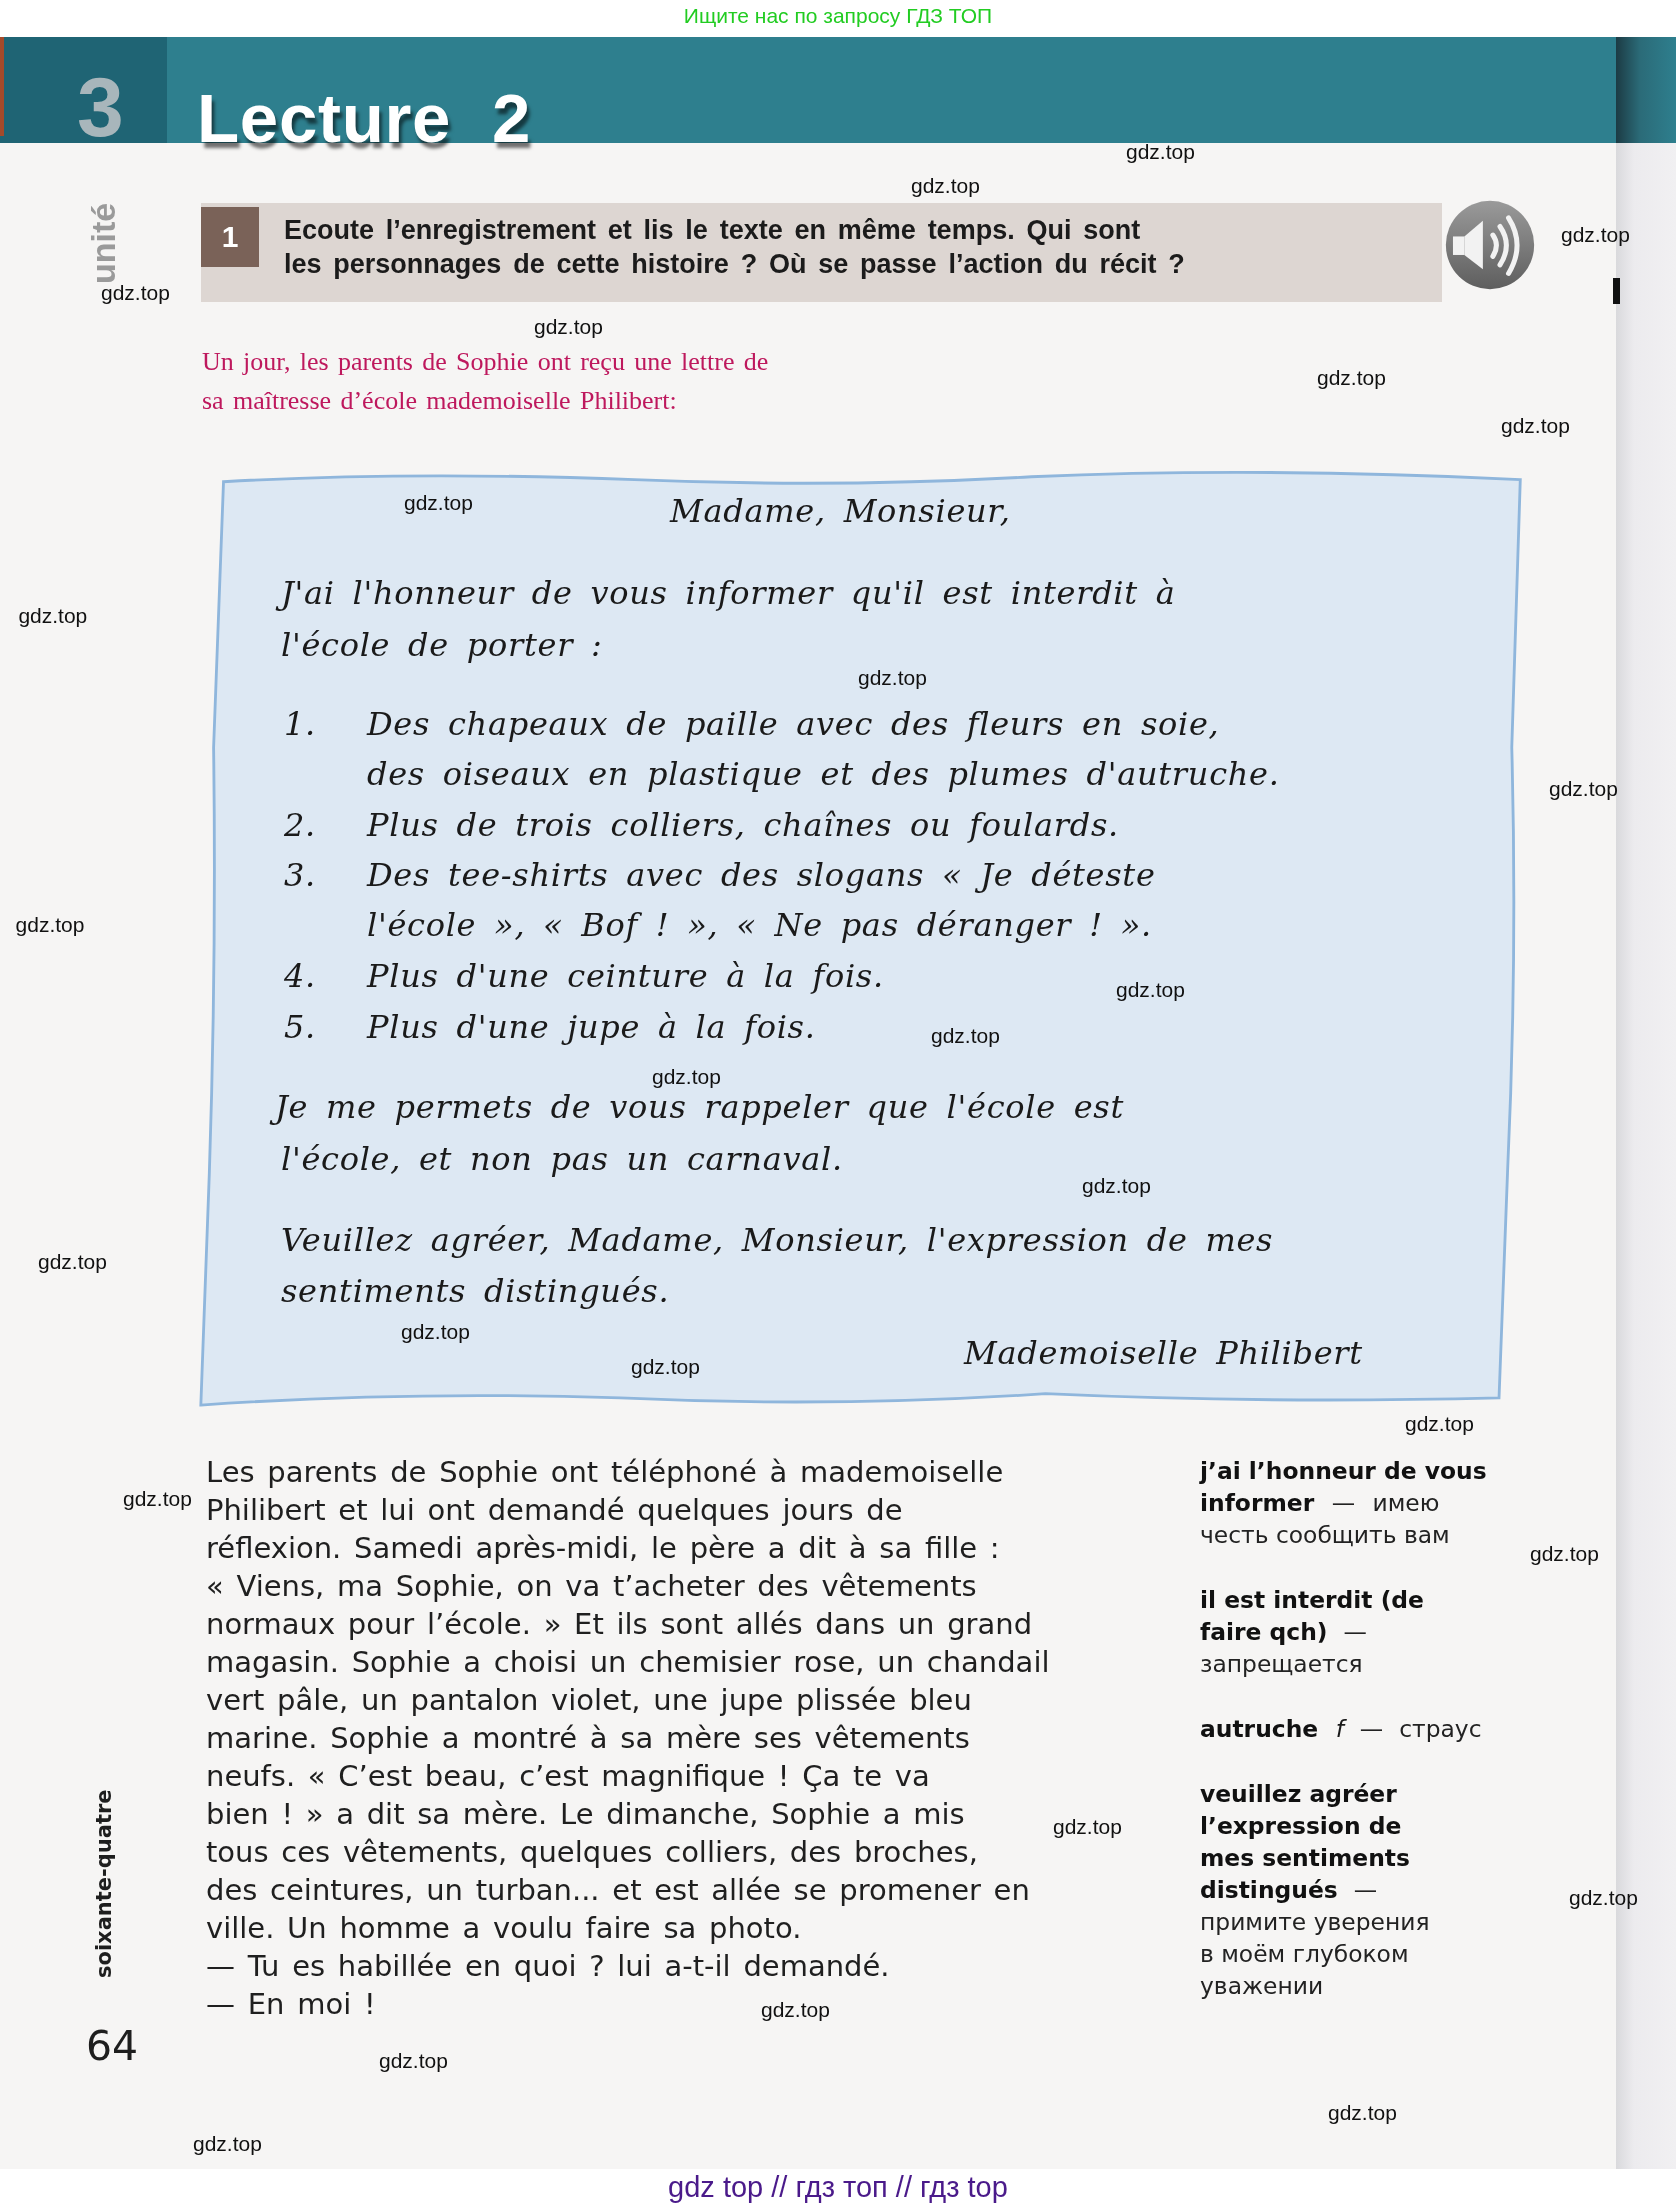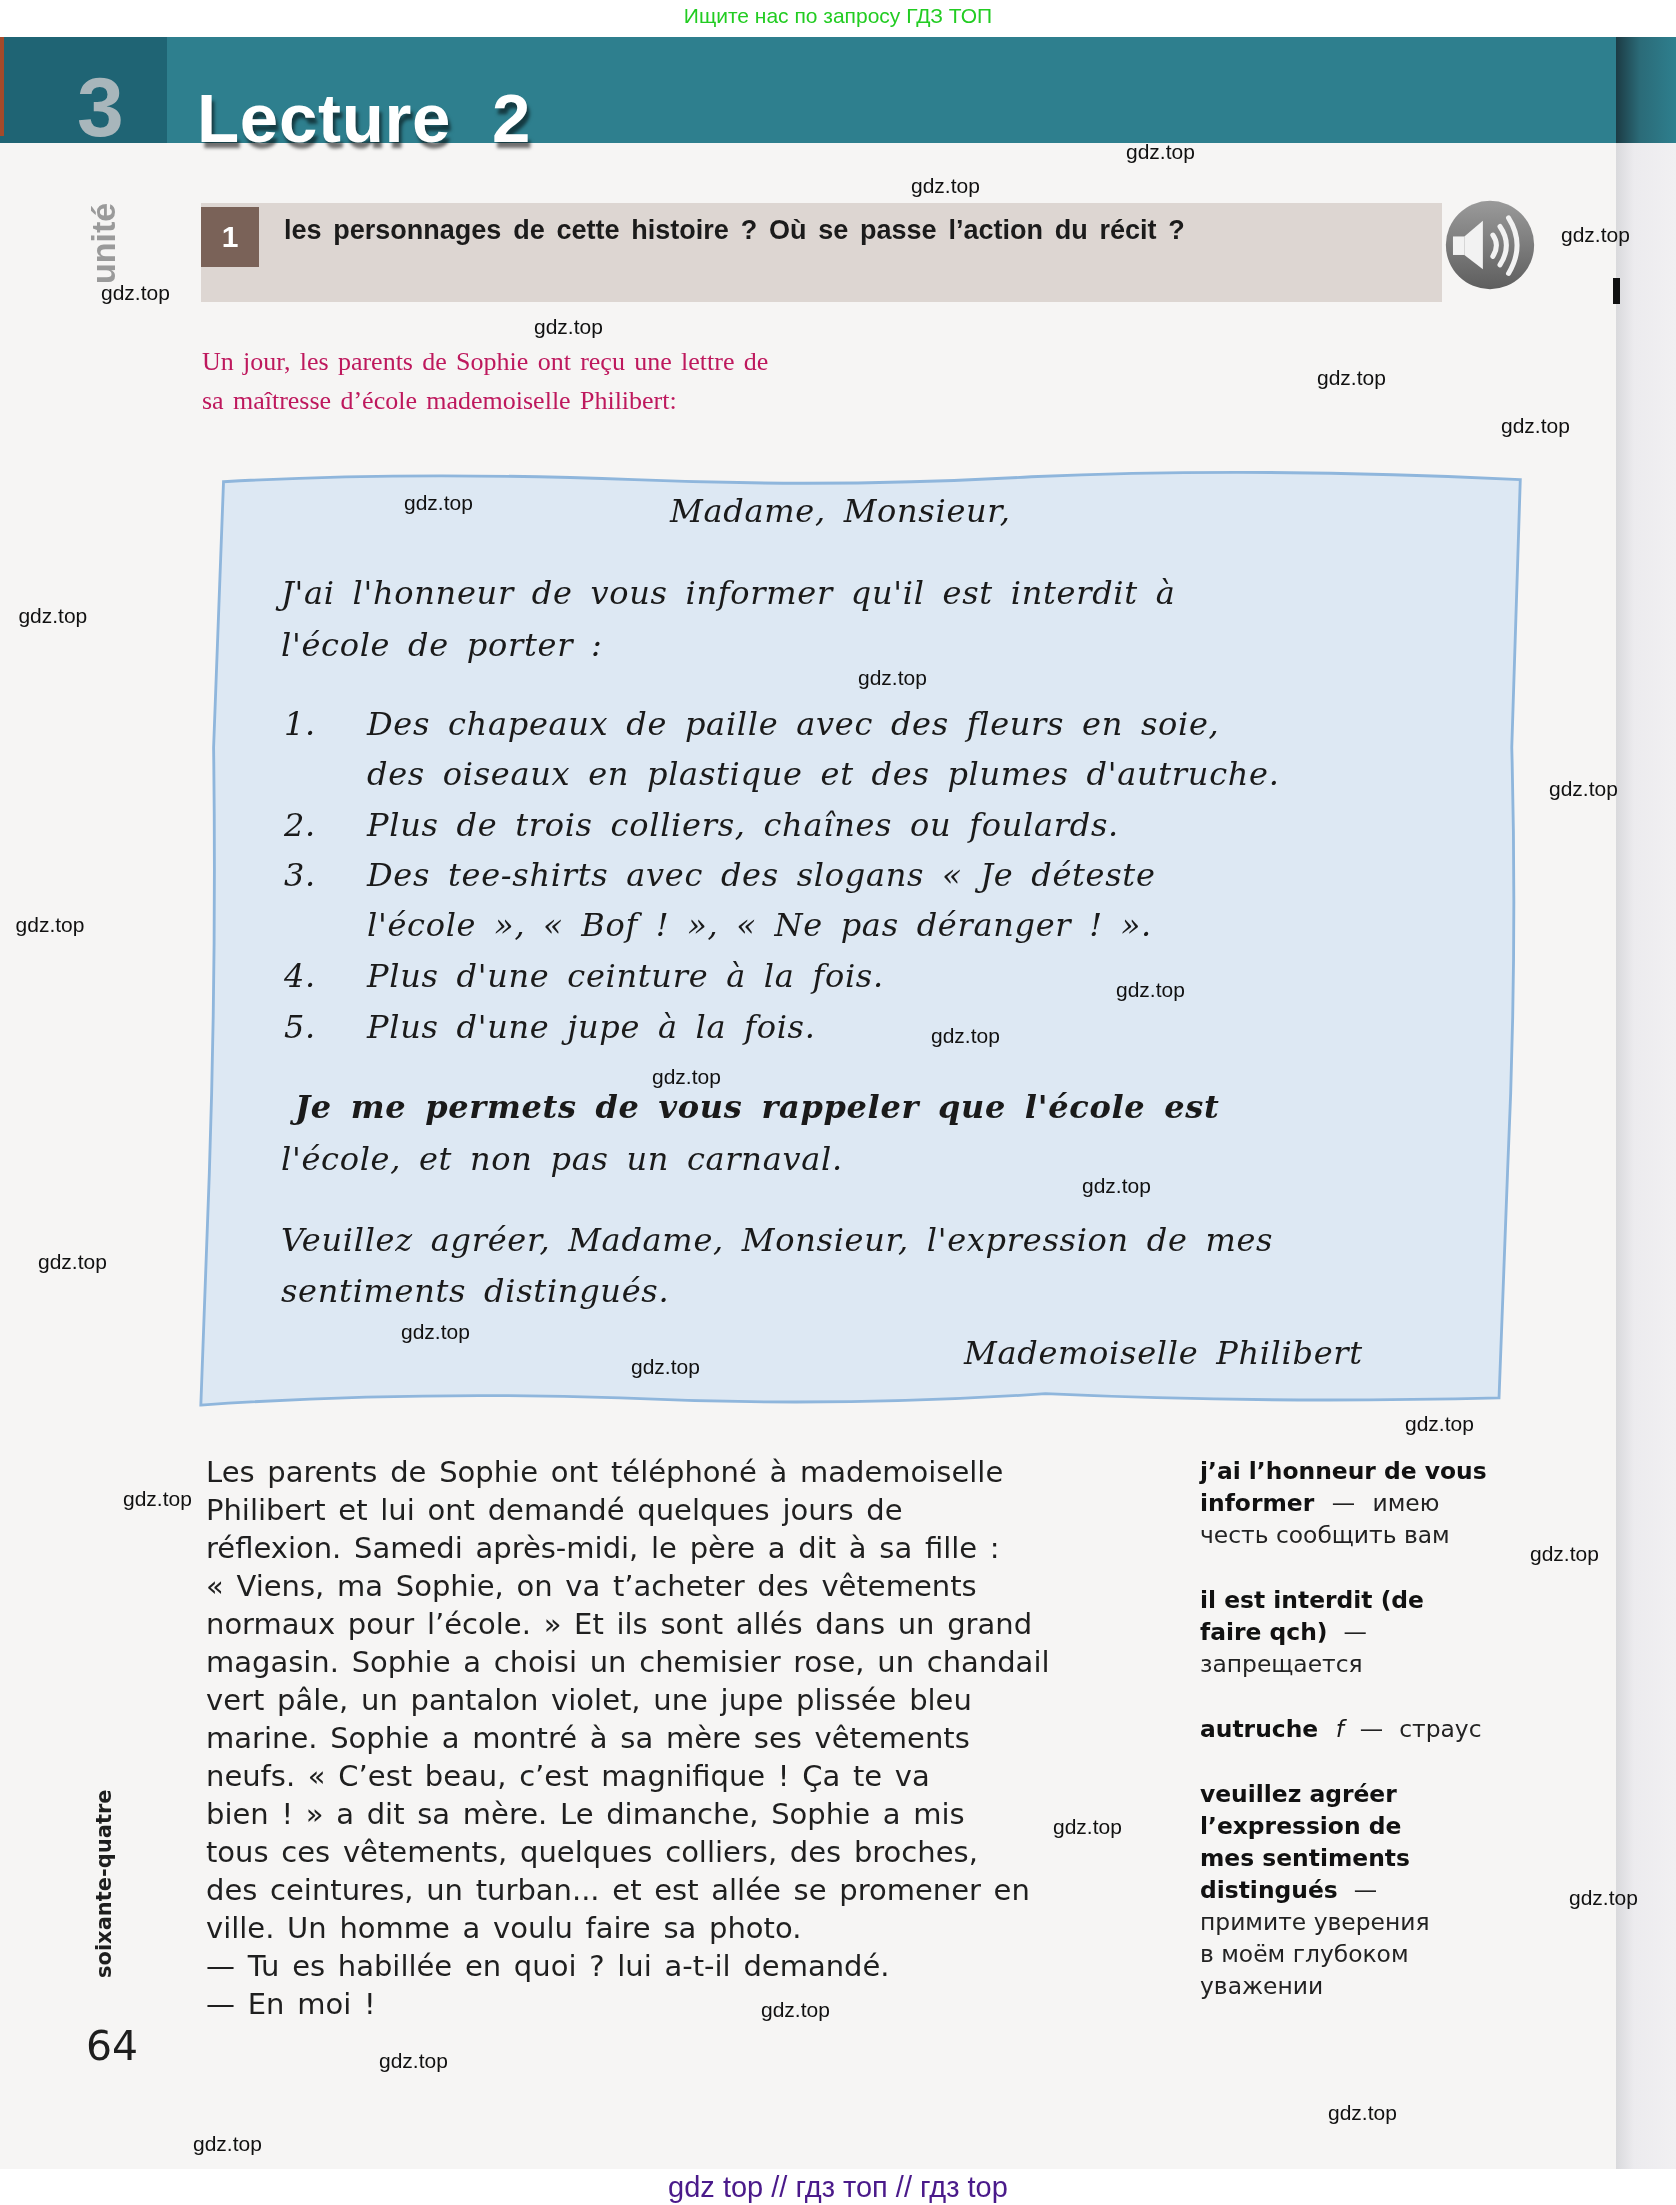--- a/index.html
+++ b/index.html
@@ -123,20 +123,21 @@
 <div class="header-band-right"></div>
 <div class="unit-block"></div>
 <div class="unit-red-edge"></div>
 <div class="unit-number">3</div>
 <div class="lesson-title">Lecture 2</div>
 <div class="unite-label" style="transform:rotate(-90deg) translateX(-78px);">unité</div>
 
 <div class="instruction-box"></div>
 <div class="exercise-number">1</div>
 <div class="instruction-text">
+  <div style="white-space:nowrap;">Ecoute l’enregistrement et lis le texte en même temps. Qui sont</div>
   <div style="white-space:nowrap;">les personnages de cette histoire ? Où se passe l’action du récit ?</div>
 </div>
 <div class="audio-icon">
   <svg width="94" height="94" viewBox="0 0 132 132">
     <defs>
       <linearGradient id="spk" x1="0" y1="0" x2="0" y2="1">
         <stop offset="0" stop-color="#9a9a9a"></stop>
         <stop offset="1" stop-color="#5e5e5e"></stop>
       </linearGradient>
     </defs>
@@ -174,21 +175,21 @@
   <div class="letter-text" style="left:89px; top:392px;">3.</div>
   <div class="letter-text" style="left:172px; top:392px;">Des tee-shirts avec des slogans « Je déteste</div>
   <div class="letter-text" style="left:172px; top:442px;">l'école », « Bof ! », « Ne pas déranger ! ».</div>
 
   <div class="letter-text" style="left:89px; top:493px;">4.</div>
   <div class="letter-text" style="left:172px; top:493px;">Plus d'une ceinture à la fois.</div>
 
   <div class="letter-text" style="left:89px; top:544px;">5.</div>
   <div class="letter-text" style="left:172px; top:544px;">Plus d'une jupe à la fois.</div>
 
-  <div class="letter-text" style="left:100px; top:624px;font-weight:bold;">Je me permets de vous rappeler que l'école est</div>
+  <div class="letter-text" style="left:80px; top:624px;">Je me permets de vous rappeler que l'école est</div>
   <div class="letter-text" style="left:86px; top:676px;">l'école, et non pas un carnaval.</div>
 
   <div class="letter-text" style="left:86px; top:757px;">Veuillez agréer, Madame, Monsieur, l'expression de mes</div>
   <div class="letter-text" style="left:86px; top:808px;">sentiments distingués.</div>
 
   <div class="letter-text" style="left:769px; top:870px;">Mademoiselle Philibert</div>
 </div>
 
 <div class="narrative">
   <span class="line">Les parents de Sophie ont téléphoné à mademoiselle</span>

